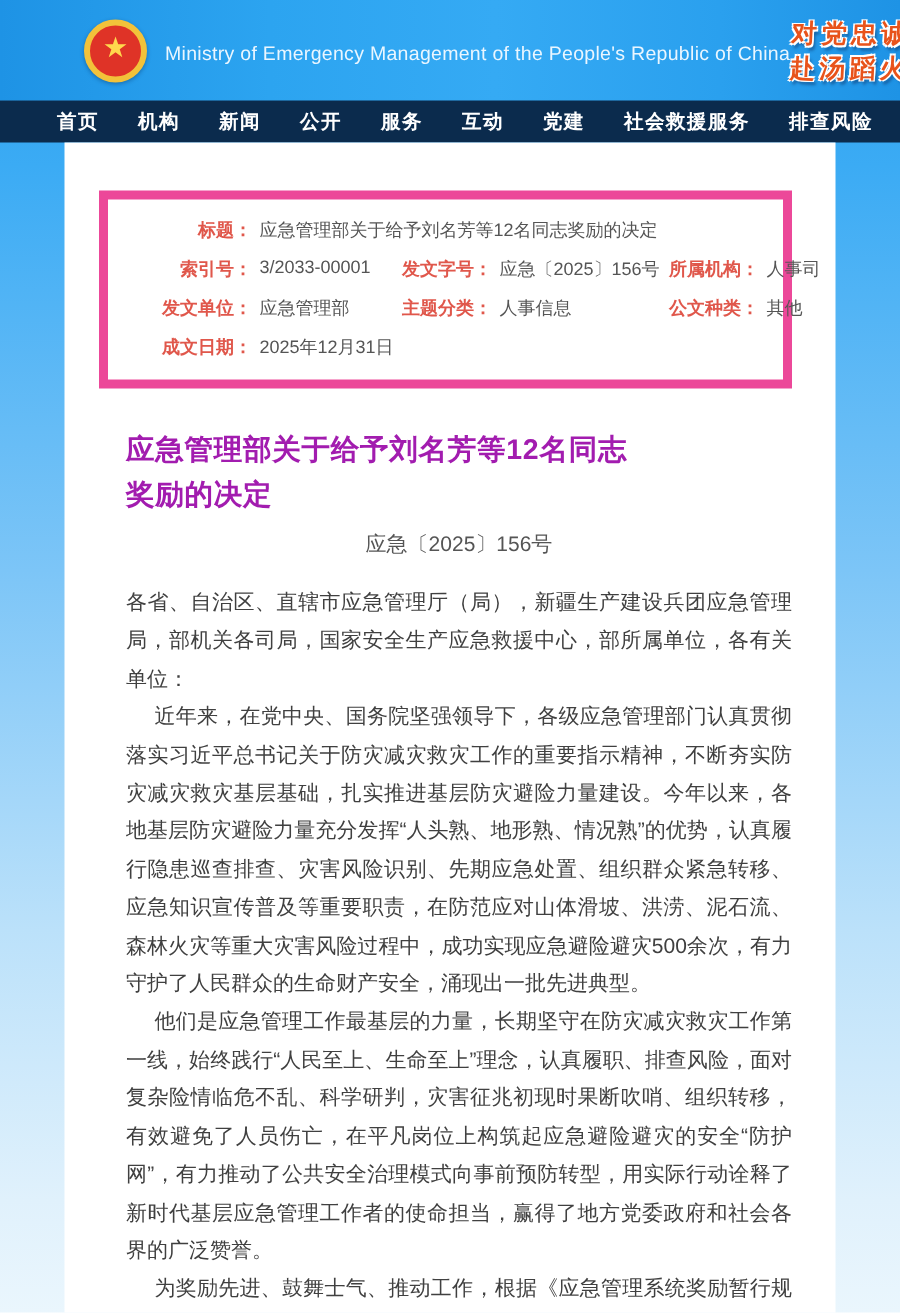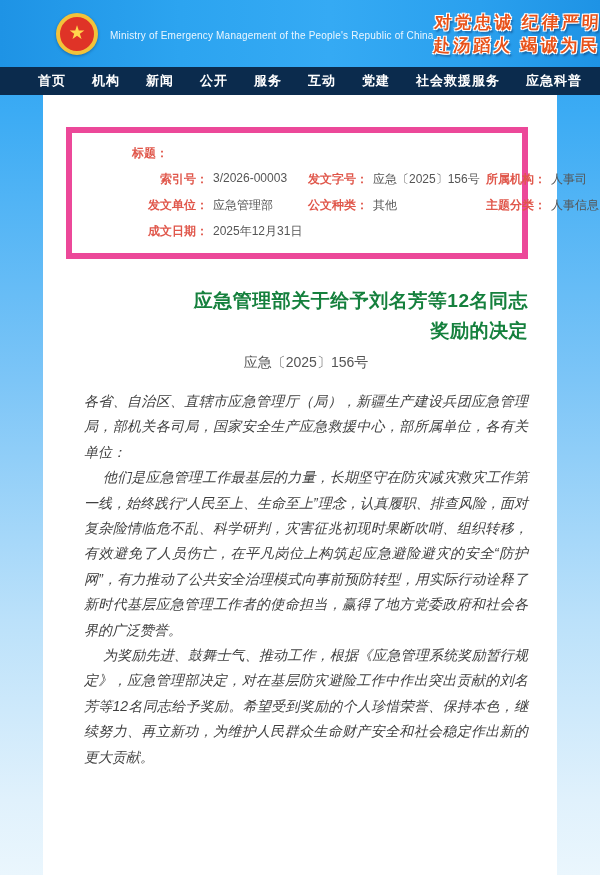--- a/index.html
+++ b/index.html
@@ -20,21 +20,21 @@
     width:42px; height:42px; border-radius:50%;
     background:#DF3327; border:4px solid #F2C23A;
     display:flex; align-items:center; justify-content:center;
     box-shadow:0 1px 3px rgba(0,40,90,.4);
   }
   .emblem .star{ color:#FFD84D; font-size:19px; line-height:1; margin-top:-2px; }
   .brand-cn{
     font-size:22px; font-weight:bold; color:#FFFFFF; letter-spacing:2px;
     text-shadow:1px 1px 2px rgba(0,60,120,.35); white-space:nowrap;
   }
-  .brand-en{ font-size:10px; color:#EAF6FF; margin-top:3px; letter-spacing:.2px; white-space:nowrap; }
+  .brand-en{ font-size:13px; color:#EAF6FF; margin-top:3px; letter-spacing:.2px; white-space:nowrap; }
   .slogan{
     font-family:"Liberation Serif", serif;
     font-weight:bold; font-size:17px; color:#E8531B; line-height:23px;
     letter-spacing:3px; white-space:nowrap; transform:skewX(-3deg);
     text-shadow:-1px -1px 0 #FFF,1px -1px 0 #FFF,-1px 1px 0 #FFF,1px 1px 0 #FFF,2px 3px 2px rgba(10,40,90,.5);
   }
   
   .topnav{
     height:28px; background:#0B2B4D; display:flex; align-items:center;
     padding-left:38px; gap:26px;
@@ -52,31 +52,31 @@
   .breadcrumb a{ color:#777; text-decoration:none; cursor:pointer; }
   .breadcrumb .sep{ margin:0 6px; color:#999; }
   
   .meta-box{
     margin-top:19px; border:6px solid #ec4899; padding:12px 0 13px; font-size:12px;
   }
   .meta-row{ display:flex; margin-bottom:9px; padding-left:30px; white-space:nowrap; }
   .meta-grid{
     display:grid; grid-template-columns:160px 178px auto; row-gap:9px; padding-left:30px;
   }
-  .mcell{ display:flex; white-space:nowrap;margin-left:40px; }
+  .mcell{ display:flex; white-space:nowrap; }
   .ml{ color:#E0574B; font-weight:bold; flex:none; width:66px; text-align:right; }
   .mv{ color:#555; padding-left:5px; }
   
   .doc-body{ margin-left:18px; color:#404040; font-size:14px; }
   .doc-title{
-    margin:27px 0 0; text-align:right; font-size:19px; line-height:30px;
-    color:#15803d; font-weight:bold; letter-spacing:.5px;
+    margin:27px 0 0; text-align:left; font-size:19px; line-height:30px;
+    color:#a21caf; font-weight:bold; letter-spacing:.5px;
   }
   .doc-number{ text-align:center; font-size:14px; color:#555; margin-top:8px; }
-  .p{ margin:0; line-height:25.4px; text-align:justify; text-indent:19px;font-style:italic; }
+  .p{ margin:0; line-height:25.4px; text-align:justify; text-indent:19px; }
   .p-first{ text-indent:0; margin-top:17px; }
 </style>
 </head>
 <body>
 
 <header class="site-header">
   <div class="brand">
     <div class="emblem">
       <span class="star">★</span>
     </div>
@@ -92,69 +92,71 @@
 
 <nav class="topnav">
   <a class="nav-item">首页</a>
   <a class="nav-item">机构</a>
   <a class="nav-item">新闻</a>
   <a class="nav-item">公开</a>
   <a class="nav-item">服务</a>
   <a class="nav-item">互动</a>
   <a class="nav-item">党建</a>
   <a class="nav-item">社会救援服务</a>
-  <a class="nav-item">应急科普</a>
+  <a class="nav-item">排查风险</a>
 </nav>
 
 <main class="card">
 
 
   <div class="meta-box">
     <div class="meta-row">
       <span class="ml">标题：</span>
+      <span class="mv">应急管理部关于给予刘名芳等12名同志奖励的决定</span>
     </div>
     <div class="meta-grid">
       <div class="mcell">
         <span class="ml">索引号：</span>
-        <span class="mv">3/2026-00003</span>
+        <span class="mv">3/2033-00001</span>
       </div>
       <div class="mcell">
         <span class="ml">发文字号：</span>
         <span class="mv">应急〔2025〕156号</span>
       </div>
       <div class="mcell">
         <span class="ml">所属机构：</span>
         <span class="mv">人事司</span>
       </div>
       <div class="mcell">
         <span class="ml">发文单位：</span>
         <span class="mv">应急管理部</span>
       </div>
       <div class="mcell">
+        <span class="ml">主题分类：</span>
+        <span class="mv">人事信息</span>
+      </div>
+      <div class="mcell">
         <span class="ml">公文种类：</span>
         <span class="mv">其他</span>
-      </div>
-      <div class="mcell">
-        <span class="ml">主题分类：</span>
-        <span class="mv">人事信息</span>
       </div>
       <div class="mcell">
         <span class="ml">成文日期：</span>
         <span class="mv">2025年12月31日</span>
       </div>
       <div class="mcell"></div>
     </div>
   </div>
 
   <article class="doc-body">
     <h1 class="doc-title">
       <span>应急管理部关于给予刘名芳等12名同志</span><br>
       <span>奖励的决定</span>
     </h1>
     <div class="doc-number">应急〔2025〕156号</div>
 
     <p class="p p-first">各省、自治区、直辖市应急管理厅（局），新疆生产建设兵团应急管理局，部机关各司局，国家安全生产应急救援中心，部所属单位，各有关单位：</p>
+    <p class="p">近年来，在党中央、国务院坚强领导下，各级应急管理部门认真贯彻落实习近平总书记关于防灾减灾救灾工作的重要指示精神，不断夯实防灾减灾救灾基层基础，扎实推进基层防灾避险力量建设。今年以来，各地基层防灾避险力量充分发挥“人头熟、地形熟、情况熟”的优势，认真履行隐患巡查排查、灾害风险识别、先期应急处置、组织群众紧急转移、应急知识宣传普及等重要职责，在防范应对山体滑坡、洪涝、泥石流、森林火灾等重大灾害风险过程中，成功实现应急避险避灾500余次，有力守护了人民群众的生命财产安全，涌现出一批先进典型。</p>
     <p class="p">他们是应急管理工作最基层的力量，长期坚守在防灾减灾救灾工作第一线，始终践行“人民至上、生命至上”理念，认真履职、排查风险，面对复杂险情临危不乱、科学研判，灾害征兆初现时果断吹哨、组织转移，有效避免了人员伤亡，在平凡岗位上构筑起应急避险避灾的安全“防护网”，有力推动了公共安全治理模式向事前预防转型，用实际行动诠释了新时代基层应急管理工作者的使命担当，赢得了地方党委政府和社会各界的广泛赞誉。</p>
     <p class="p">为奖励先进、鼓舞士气、推动工作，根据《应急管理系统奖励暂行规定》，应急管理部决定，对在基层防灾避险工作中作出突出贡献的刘名芳等12名同志给予奖励。希望受到奖励的个人珍惜荣誉、保持本色，继续努力、再立新功，为维护人民群众生命财产安全和社会稳定作出新的更大贡献。</p>
 
   </article>
 
 </main>
 
 </body></html>

